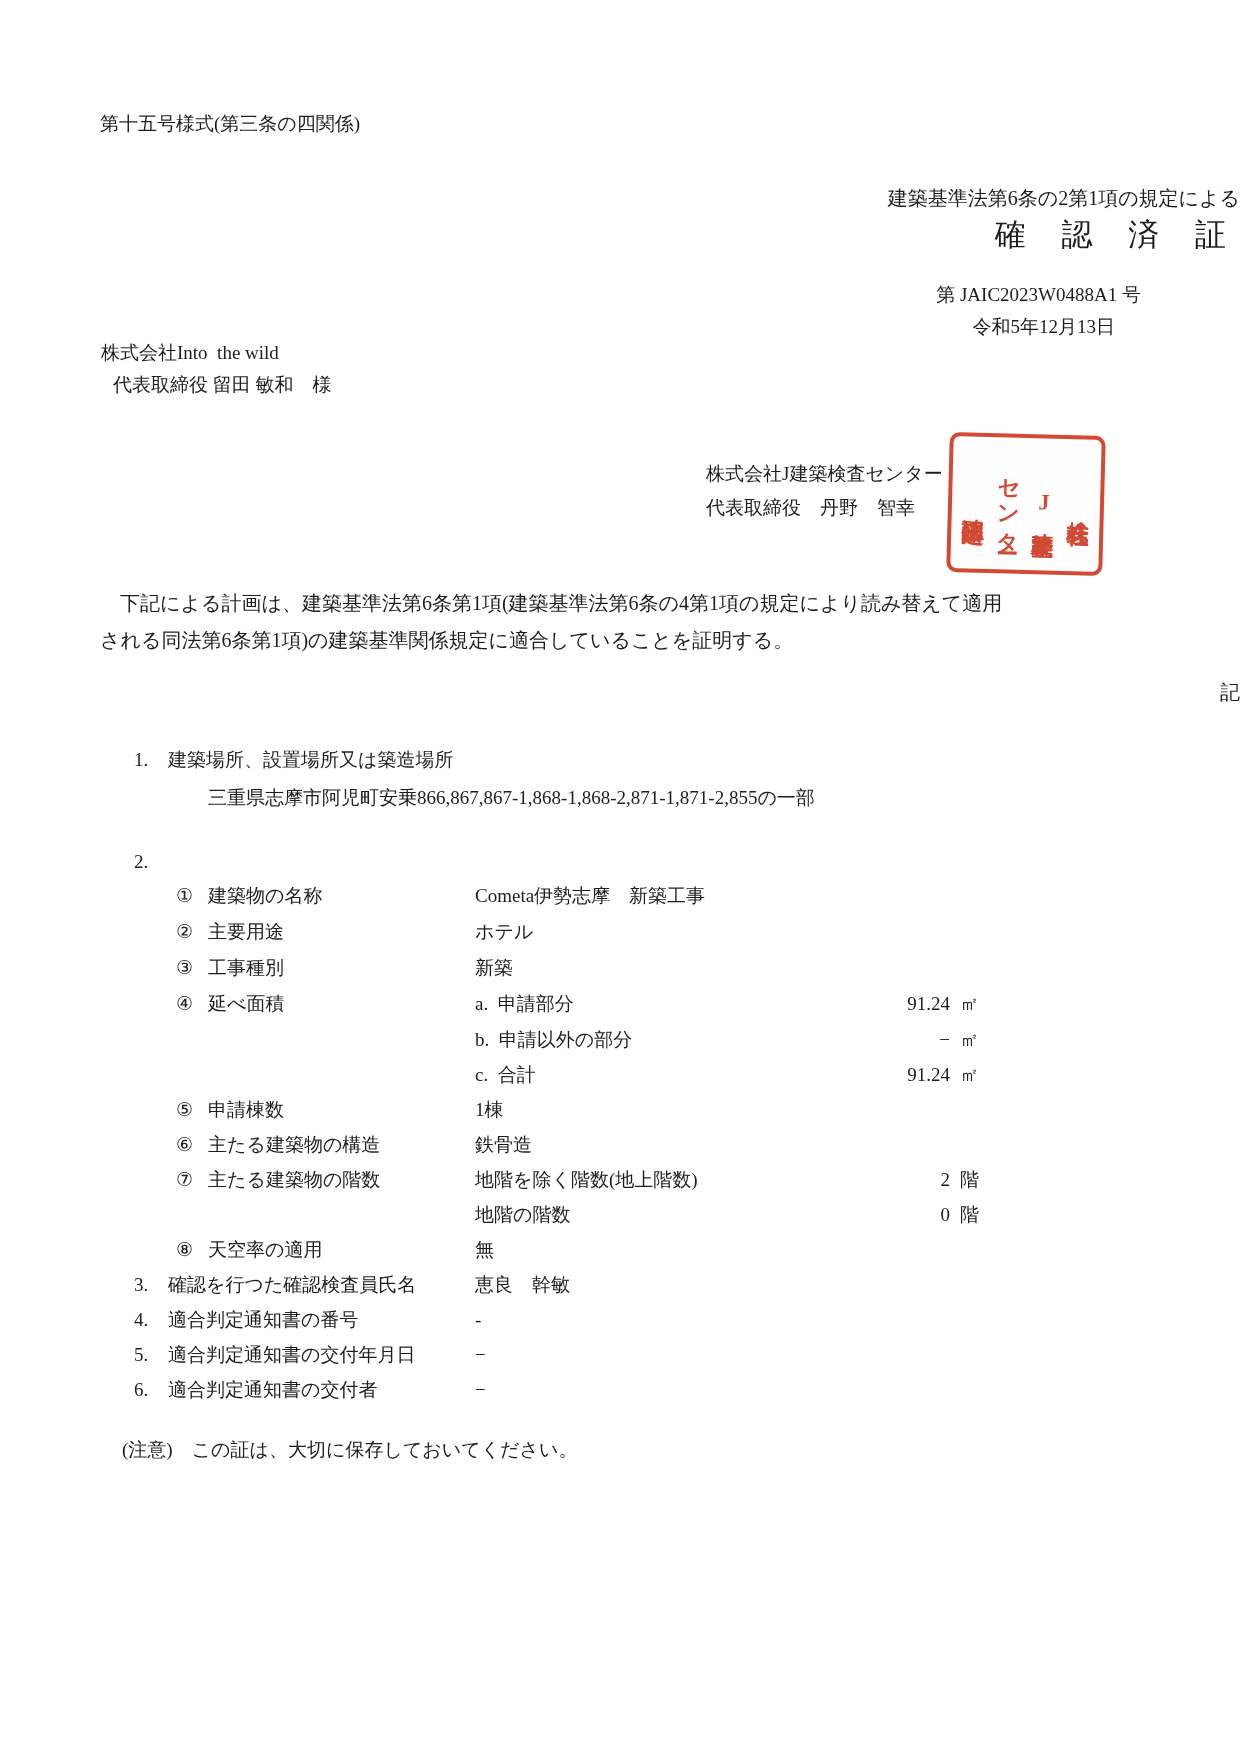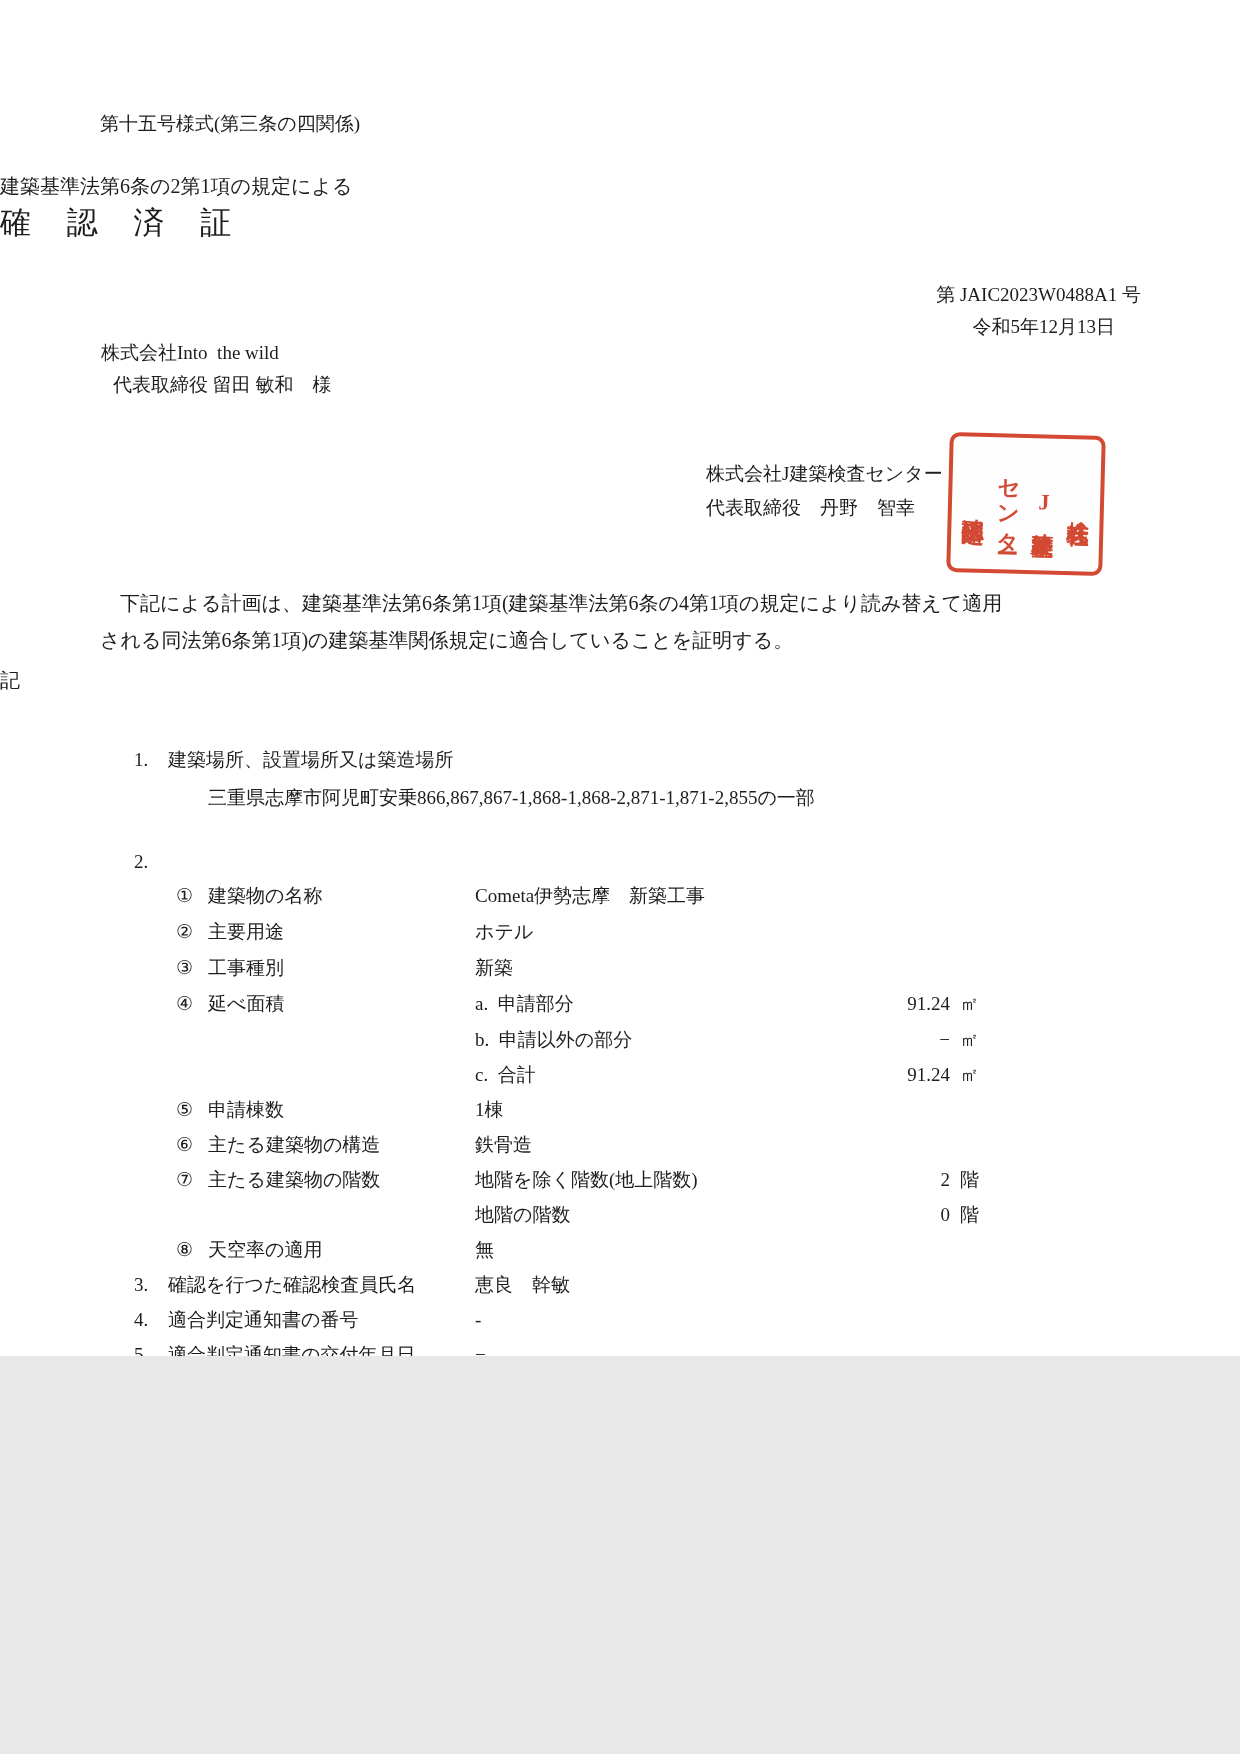--- a/index.html
+++ b/index.html
@@ -1,28 +1,28 @@
 <!DOCTYPE html>
 <html><head>
 <meta charset="utf-8">
 <style>
   html,body{margin:0;padding:0;background:#e8e8e8;}
   .page{
     position:relative;
     width:1240px;
-    height:1356px;
+    height:1754px;
     margin:0 auto;
     background:#ffffff;
     font-family:"Liberation Serif","DejaVu Serif",serif;
     color:#1d1d1d;
     overflow:hidden;
   }
   .abs{position:absolute;}
   .txt{font-size:19px;line-height:1.25;white-space:pre-wrap;}
-  .center{left:0;width:100%;text-align:left;}
+  .center{left:0;width:100%;text-align:right;margin-top:12px;}
   .right{text-align:right;}
 
   .form-number{left:100px;top:112px;}
   .subtitle{top:174px;font-size:20px;}
   .title{top:204px;font-size:31px;letter-spacing:14px;}
   .doc-number{right:99px;top:283px;}
   .issue-date{right:125px;top:315px;}
   .recipient-company{left:101px;top:341px;}
   .recipient-rep{left:113px;top:373px;}
   .issuer-company{left:706px;top:462px;}
@@ -169,14 +169,15 @@
     <span class="txt sec-num">5.</span>
     <span class="txt sec-label">適合判定通知書の交付年月日</span>
     <span class="txt value">−</span>
   </div>
   <div class="row" style="top:1378px">
     <span class="txt sec-num">6.</span>
     <span class="txt sec-label">適合判定通知書の交付者</span>
     <span class="txt value">−</span>
   </div>
 
+  <div class="abs txt note">(注意)　この証は、大切に保存しておいてください。</div>
 
 </div>
 
 </body></html>

